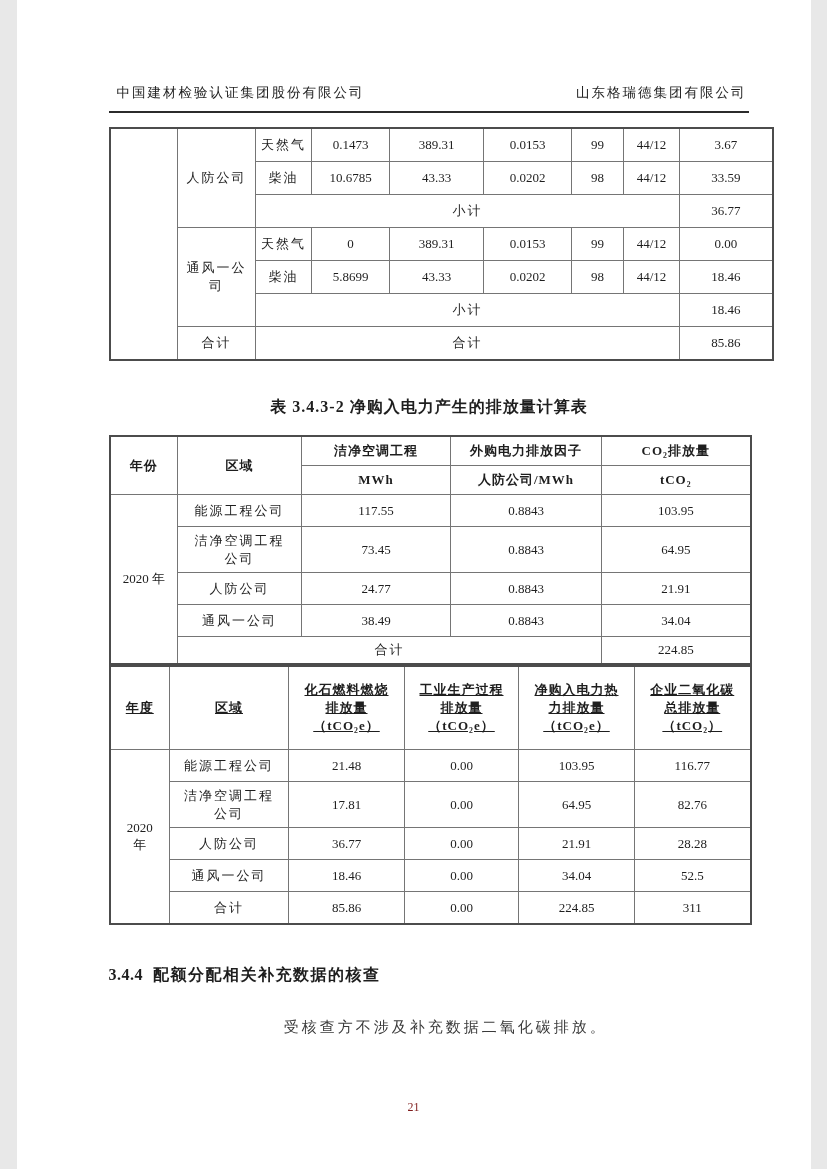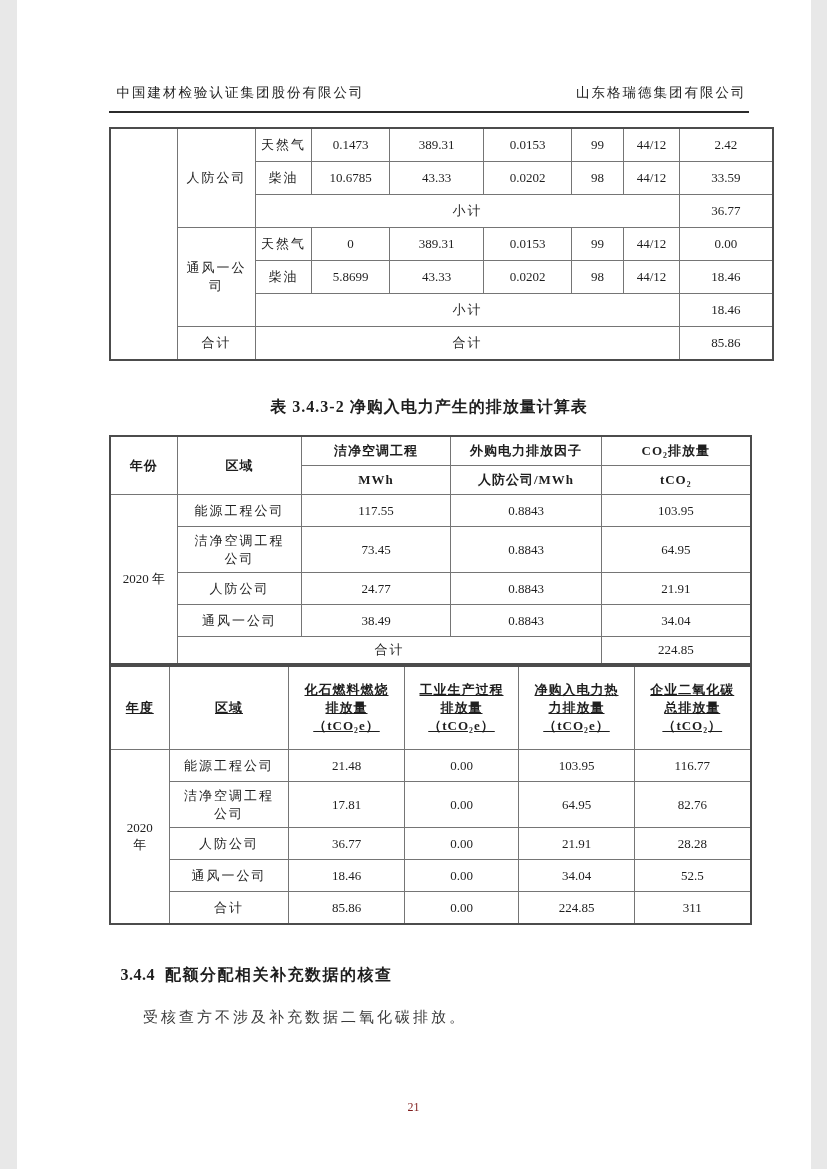--- a/index.html
+++ b/index.html
@@ -48,28 +48,29 @@
 
   .tbl-title {
     width:641px;
     text-align:center; font-weight:bold; font-size:16px; letter-spacing:1px;
   }
   .title-2 { margin:36px 0 17px 0; }
   .title-3 { margin:36px 0 17px 0; }
 
   .section-heading {
     margin-top:40px;
-    font-weight:bold; font-size:16px; letter-spacing:1.5px;margin-left:12px;
+    font-weight:bold; font-size:16px; letter-spacing:1.5px;
   }
   .section-heading .sec-no { letter-spacing:0.5px; margin-right:10px; }
   .body-paragraph {
-    margin-top:22px;
+    margin-top:32px;
     font-size:15px; letter-spacing:3px; color:#3a3a3a;
     text-indent:2.3em;
     width:640px;
+    text-align:center;
   }
 
   .page-footer {
     position:absolute; bottom:54px; left:0; width:100%;
     text-align:center; font-size:12px; color:#7f1d1d;
   }
 </style>
 </head>
 <body>
 
@@ -96,21 +97,21 @@
       <tbody>
         <tr>
           <td rowspan="7"></td>
           <td rowspan="3" class="lbl">人防公司</td>
           <td class="lbl">天然气</td>
           <td>0.1473</td>
           <td>389.31</td>
           <td>0.0153</td>
           <td>99</td>
           <td>44/12</td>
-          <td>2.42</td>
+          <td>3.67</td>
         </tr>
         <tr>
           <td class="lbl">柴油</td>
           <td>10.6785</td>
           <td>43.33</td>
           <td>0.0202</td>
           <td>98</td>
           <td>44/12</td>
           <td>33.59</td>
         </tr>

